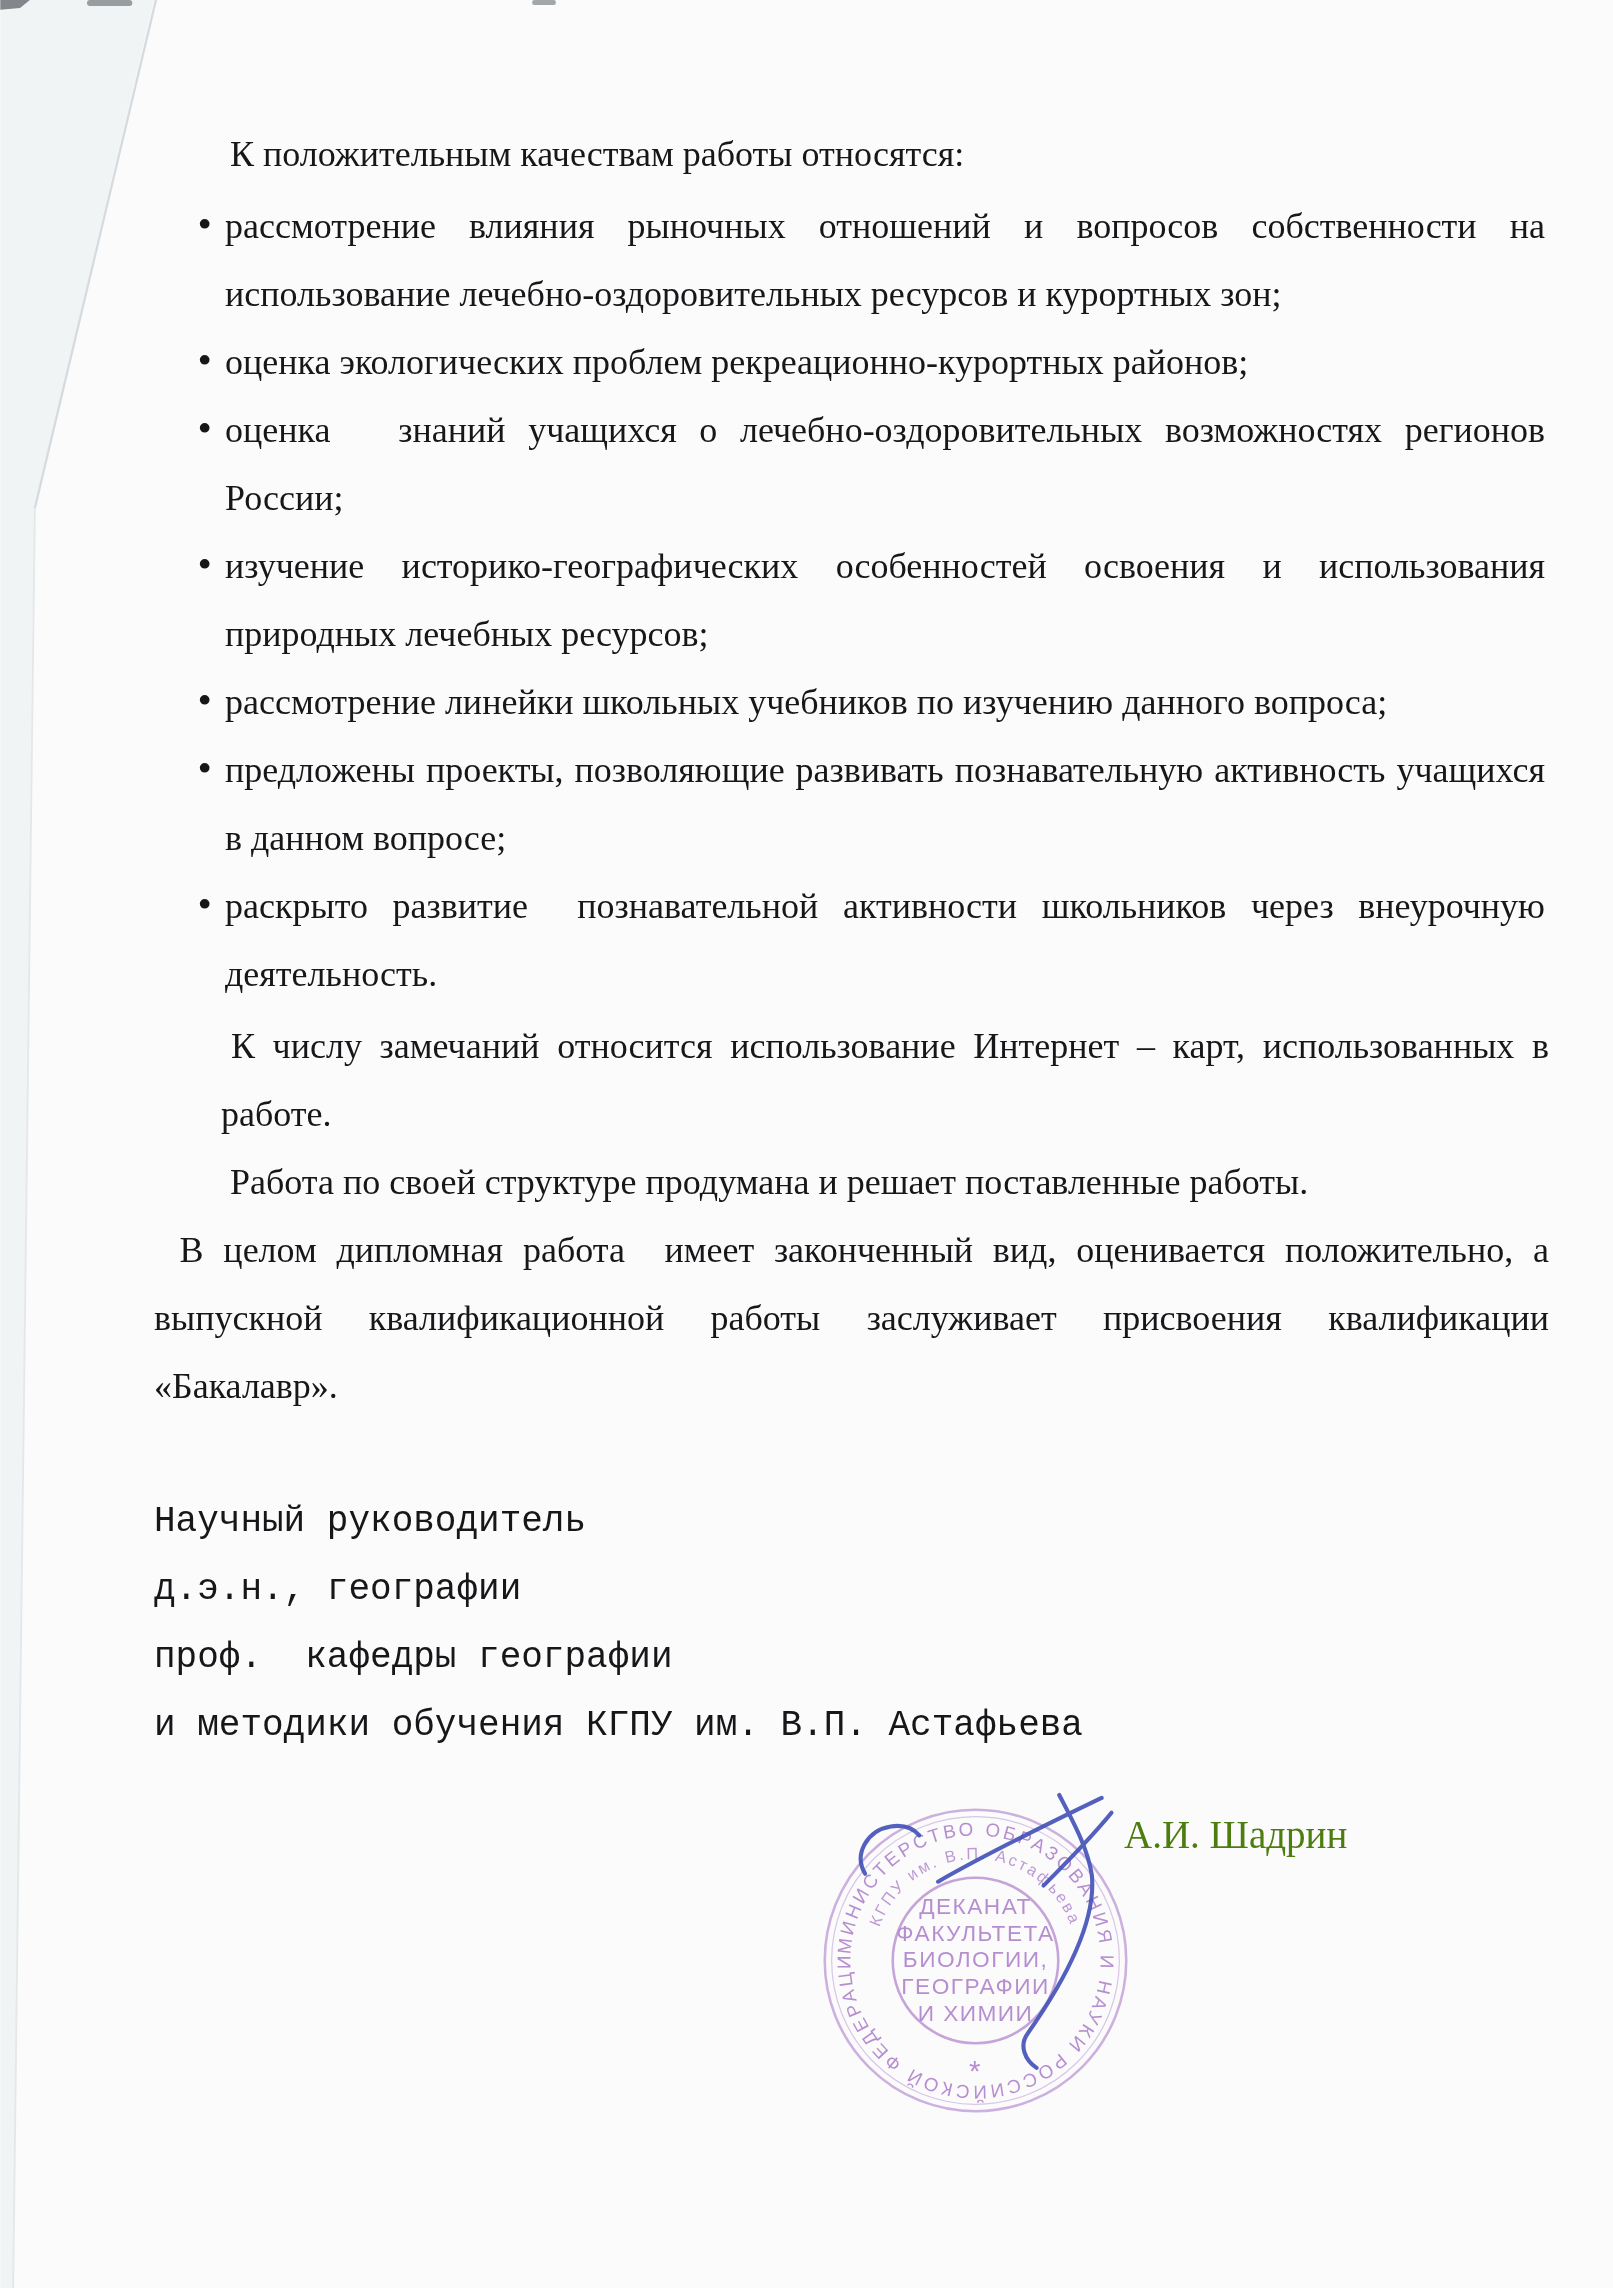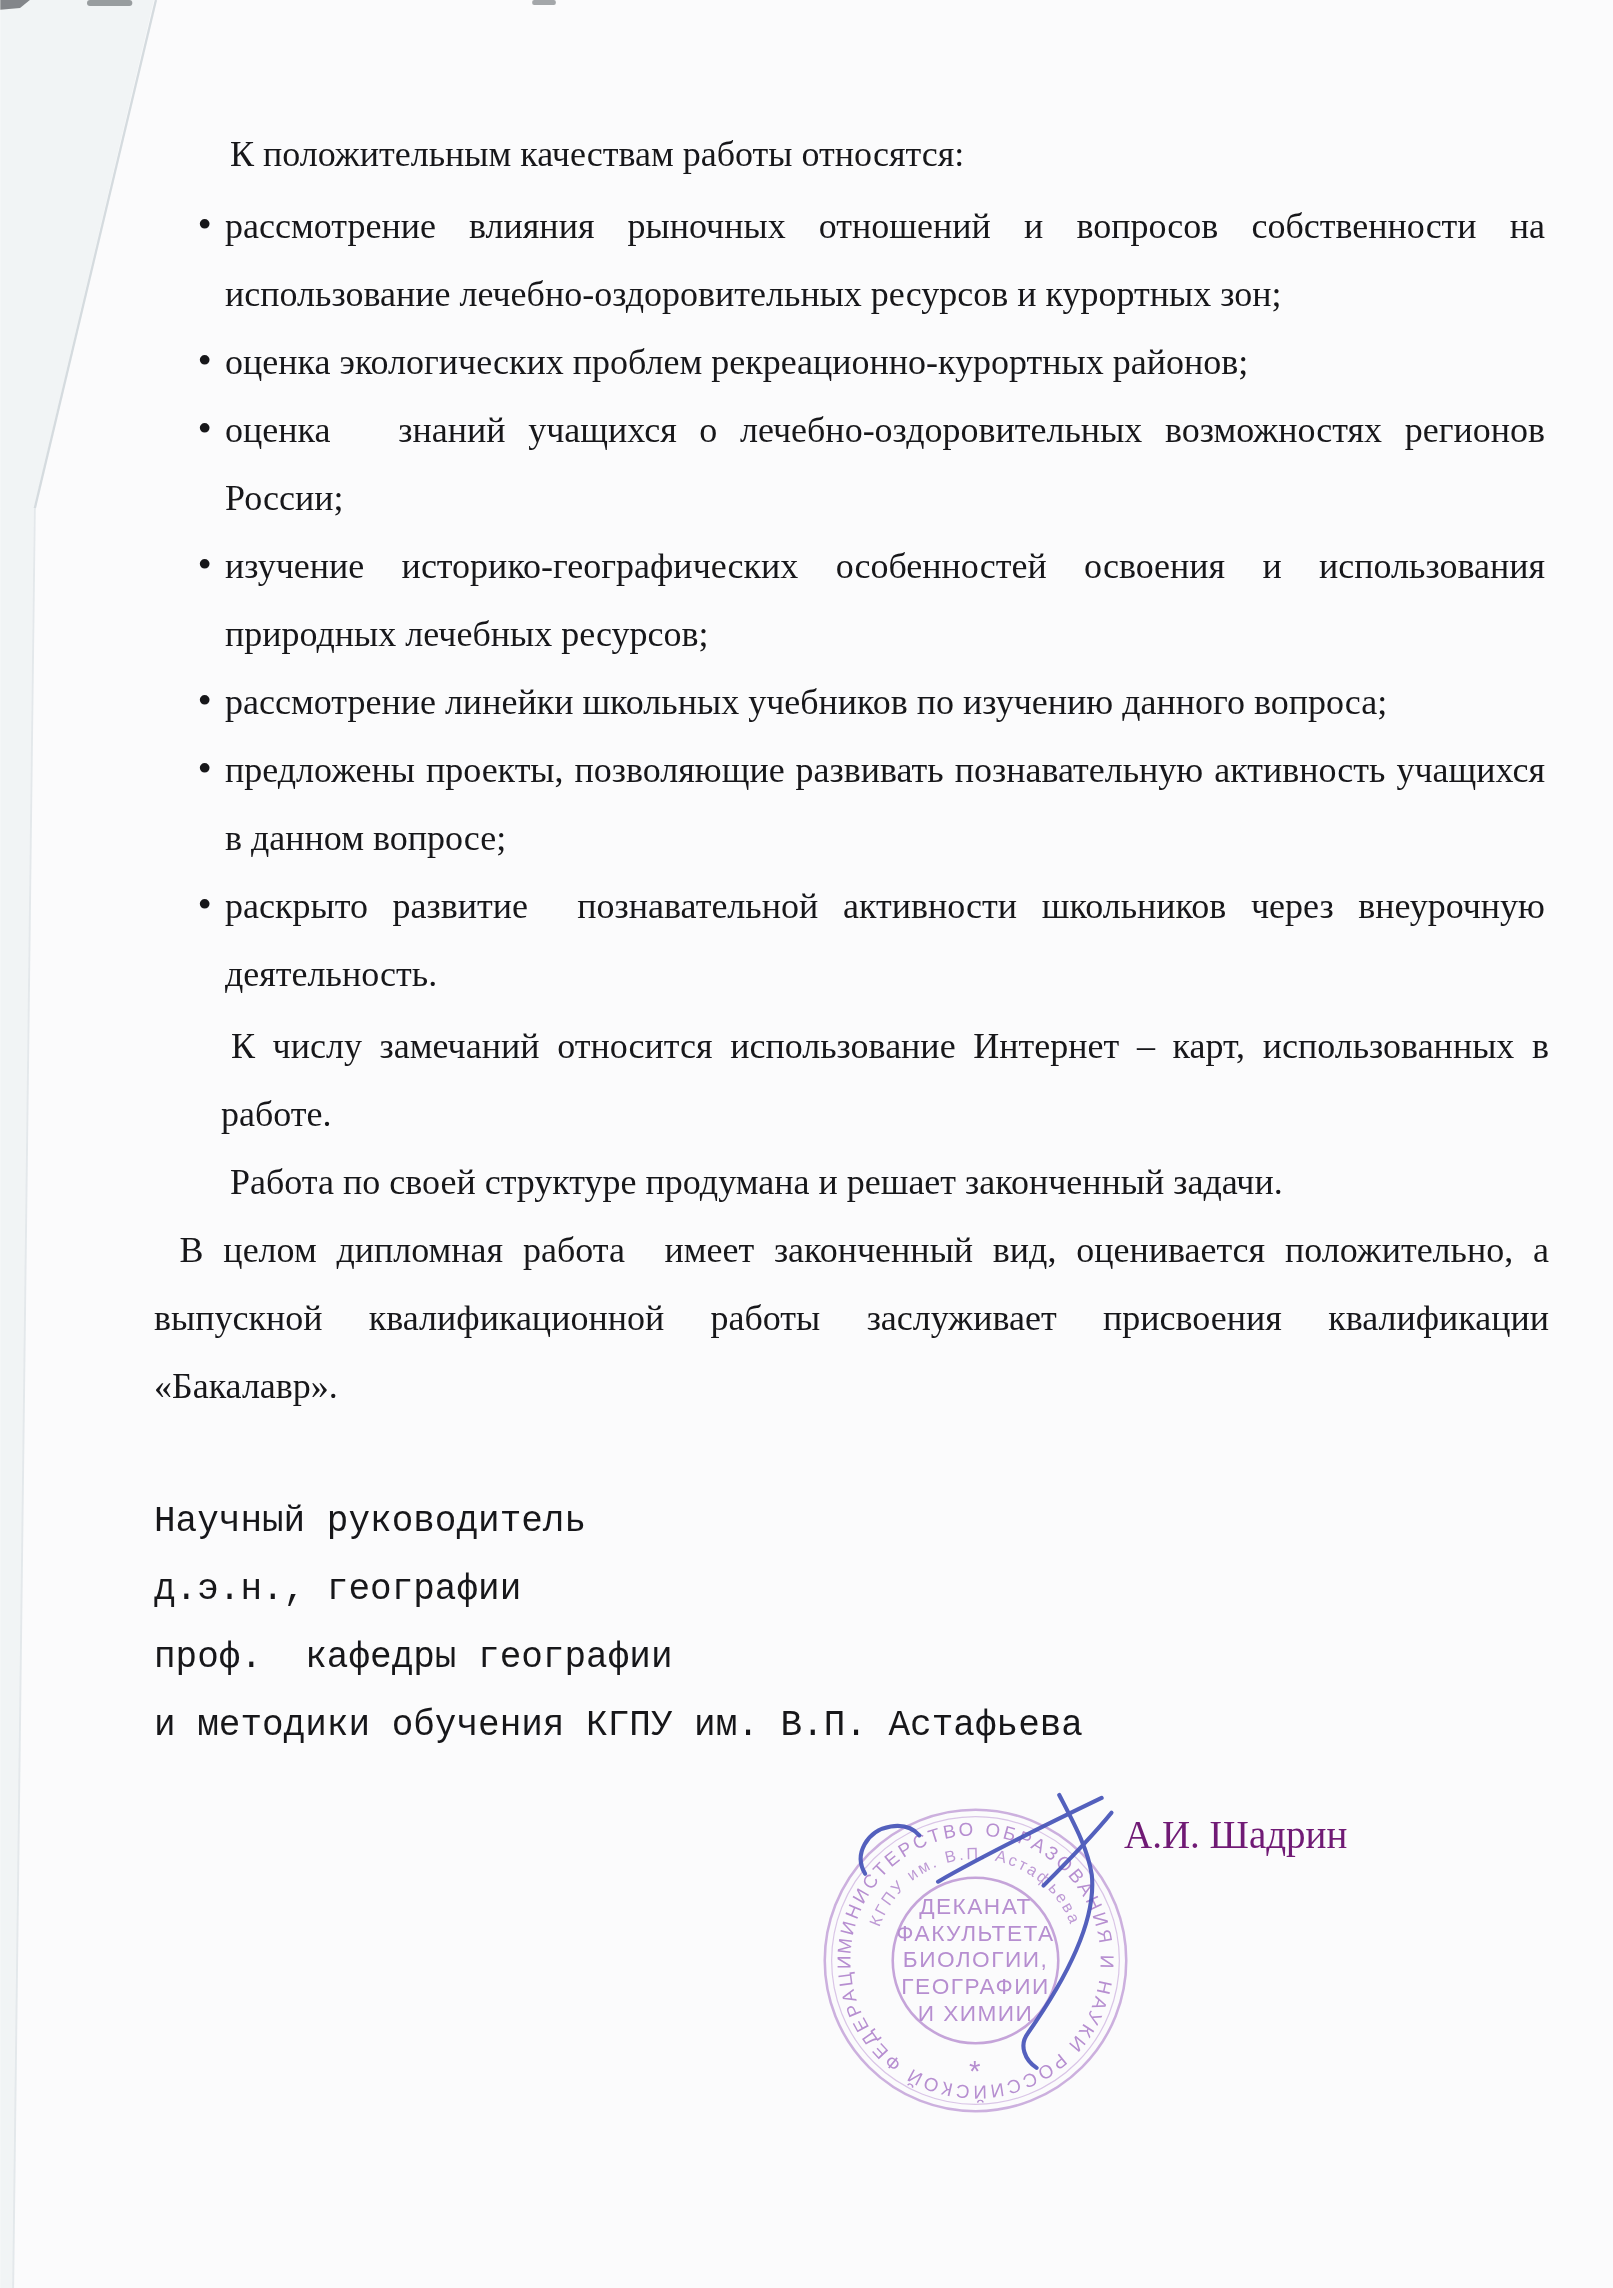--- a/index.html
+++ b/index.html
@@ -25,21 +25,21 @@
     position:absolute;left:-27.6px;top:-2px;
     font-size:41px;
   }
   .remark{margin:0 0 0 67px;text-indent:9.9px;text-align:justify;}
   .p-structure{margin:0;text-indent:76px;}
   .p-conclusion{margin:0;text-indent:25.6px;text-align:justify;}
   .sig-block{margin-top:68px;}
   .sig-block div{margin:0;font-family:Liberation Mono, monospace;}
   .signer-name{
     position:absolute;left:1124px;top:1811px;
-    font-size:39px;line-height:47px;color:#701a75;
+    font-size:39px;line-height:47px;color:#4d7c0f;
     font-family:"Liberation Serif","DejaVu Serif",serif;
   }
   .stamp-wrap{position:absolute;left:808px;top:1791px;width:335px;height:339px;}
   .stamp-wrap svg{display:block;}
   .stamp-text{font-family:"Liberation Sans","DejaVu Sans",sans-serif;}
 </style>
 </head>
 <body>
 
 <svg class="scan-artifacts" width="1614" height="2288" viewBox="0 0 1638 2323">
@@ -56,21 +56,21 @@
   <ul class="points">
       <li>рассмотрение влияния рыночных отношений и вопросов собственности на использование лечебно-оздоровительных ресурсов и курортных зон;</li>
       <li>оценка экологических проблем рекреационно-курортных районов;</li>
       <li>оценка &nbsp;&nbsp;знаний учащихся о лечебно-оздоровительных возможностях регионов России;</li>
       <li>изучение историко-географических особенностей освоения и использования природных лечебных ресурсов;</li>
       <li>рассмотрение линейки школьных учебников по изучению данного вопроса;</li>
       <li>предложены проекты, позволяющие развивать познавательную активность учащихся в данном вопросе;</li>
       <li>раскрыто развитие &nbsp;познавательной активности школьников через внеурочную деятельность.</li>
     </ul>
   <p class="remark">К числу замечаний относится использование Интернет – карт, использованных в работе.</p>
-  <p class="p-structure">Работа по своей структуре продумана и решает законченный задачи.</p>
+  <p class="p-structure">Работа по своей структуре продумана и решает поставленные работы.</p>
   <p class="p-conclusion">В целом дипломная работа &nbsp;имеет законченный вид, оценивается положительно, а выпускной квалификационной работы заслуживает присвоения квалификации «Бакалавр».</p>
 
   <div class="sig-block">
     <div>Научный руководитель</div>
     <div>д.э.н., географии</div>
     <div>проф. &nbsp;кафедры географии</div>
     <div>и методики обучения КГПУ им. В.П. Астафьева</div>
   </div>
 </div>
 

